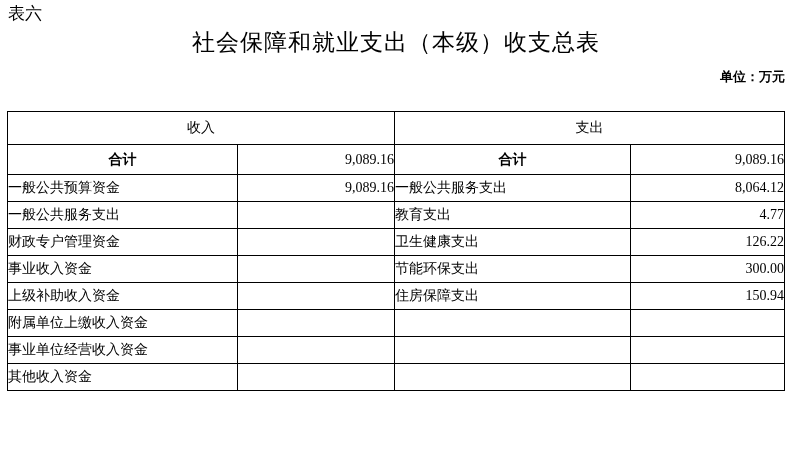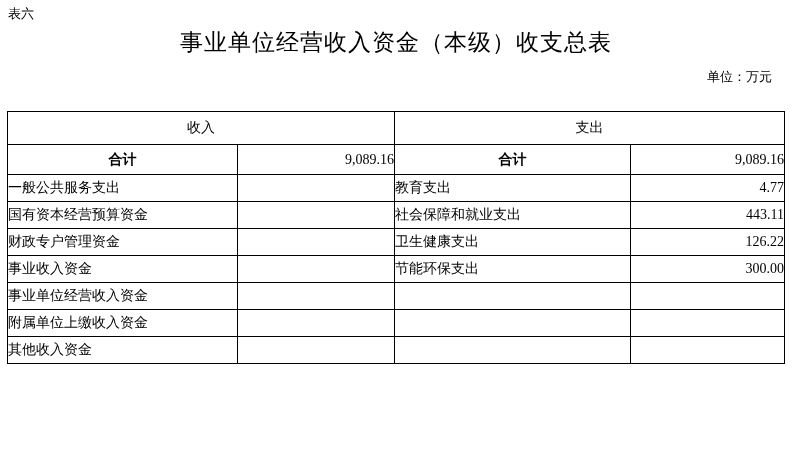--- a/index.html
+++ b/index.html
@@ -12,40 +12,41 @@
     width: 792px;
     height: 452px;
     overflow: hidden;
     color: #000000;
     font-family: "Liberation Serif", "DejaVu Serif", serif;
   }
   .table-label {
     position: absolute;
     left: 8px;
     top: 6px;
-    font-size: 13px;
+    font-size: 17px;
     line-height: 16px;
     text-align: center;
   }
   .page-title {
     position: absolute;
     left: 0;
     right: 0;
     top: 27px;
     margin: 0;
     text-align: center;
     font-size: 23px;
     font-weight: 400;
     letter-spacing: 1px;
   }
   .unit-note {
     position: absolute;
-    right: 20px;
+    right: 7px;
     top: 68px;
     font-size: 13px;
+    font-weight: bold;
   }
   table.budget-table {
     position: absolute;
     left: 7px;
     top: 111px;
     width: 777px;
     border-collapse: collapse;
     table-layout: fixed;
   }
   table.budget-table td {
@@ -80,21 +81,21 @@
   }
   td.total-label {
     text-align: center;
     font-weight: bold;
   }
 </style>
 </head>
 <body>
 
 <div class="table-label">表六</div>
-<h1 class="page-title">事业单位经营收入资金（本级）收支总表</h1>
+<h1 class="page-title">社会保障和就业支出（本级）收支总表</h1>
 <div class="unit-note">单位：万元</div>
 
 <table class="budget-table">
   <colgroup>
     <col style="width:230px">
     <col style="width:157px">
     <col style="width:236px">
     <col style="width:154px">
   </colgroup>
   <tbody>
@@ -102,51 +103,57 @@
       <td colspan="2">收入</td>
       <td colspan="2">支出</td>
     </tr>
     <tr class="total-row">
       <td class="total-label">合计</td>
       <td class="value">9,089.16</td>
       <td class="total-label">合计</td>
       <td class="value">9,089.16</td>
     </tr>
     <tr class="data-row">
+      <td class="item">一般公共预算资金</td>
+      <td class="value">9,089.16</td>
+      <td class="item">一般公共服务支出</td>
+      <td class="value">8,064.12</td>
+    </tr>
+    <tr class="data-row">
       <td class="item">一般公共服务支出</td>
       <td class="value"></td>
       <td class="item">教育支出</td>
       <td class="value">4.77</td>
-    </tr>
-    <tr class="data-row">
-      <td class="item">国有资本经营预算资金</td>
-      <td class="value"></td>
-      <td class="item">社会保障和就业支出</td>
-      <td class="value">443.11</td>
     </tr>
     <tr class="data-row">
       <td class="item">财政专户管理资金</td>
       <td class="value"></td>
       <td class="item">卫生健康支出</td>
       <td class="value">126.22</td>
     </tr>
     <tr class="data-row">
       <td class="item">事业收入资金</td>
       <td class="value"></td>
       <td class="item">节能环保支出</td>
       <td class="value">300.00</td>
     </tr>
     <tr class="data-row">
-      <td class="item">事业单位经营收入资金</td>
+      <td class="item">上级补助收入资金</td>
+      <td class="value"></td>
+      <td class="item">住房保障支出</td>
+      <td class="value">150.94</td>
+    </tr>
+    <tr class="data-row">
+      <td class="item">附属单位上缴收入资金</td>
       <td class="value"></td>
       <td class="item"></td>
       <td class="value"></td>
     </tr>
     <tr class="data-row">
-      <td class="item">附属单位上缴收入资金</td>
+      <td class="item">事业单位经营收入资金</td>
       <td class="value"></td>
       <td class="item"></td>
       <td class="value"></td>
     </tr>
     <tr class="data-row">
       <td class="item">其他收入资金</td>
       <td class="value"></td>
       <td class="item"></td>
       <td class="value"></td>
     </tr>

